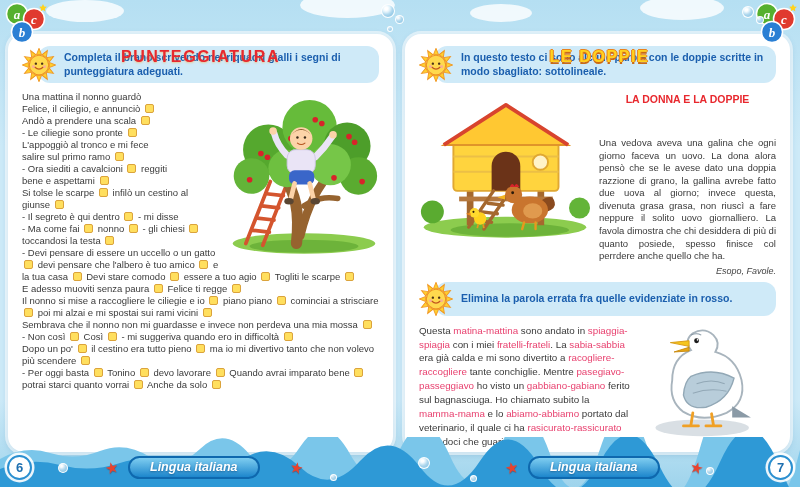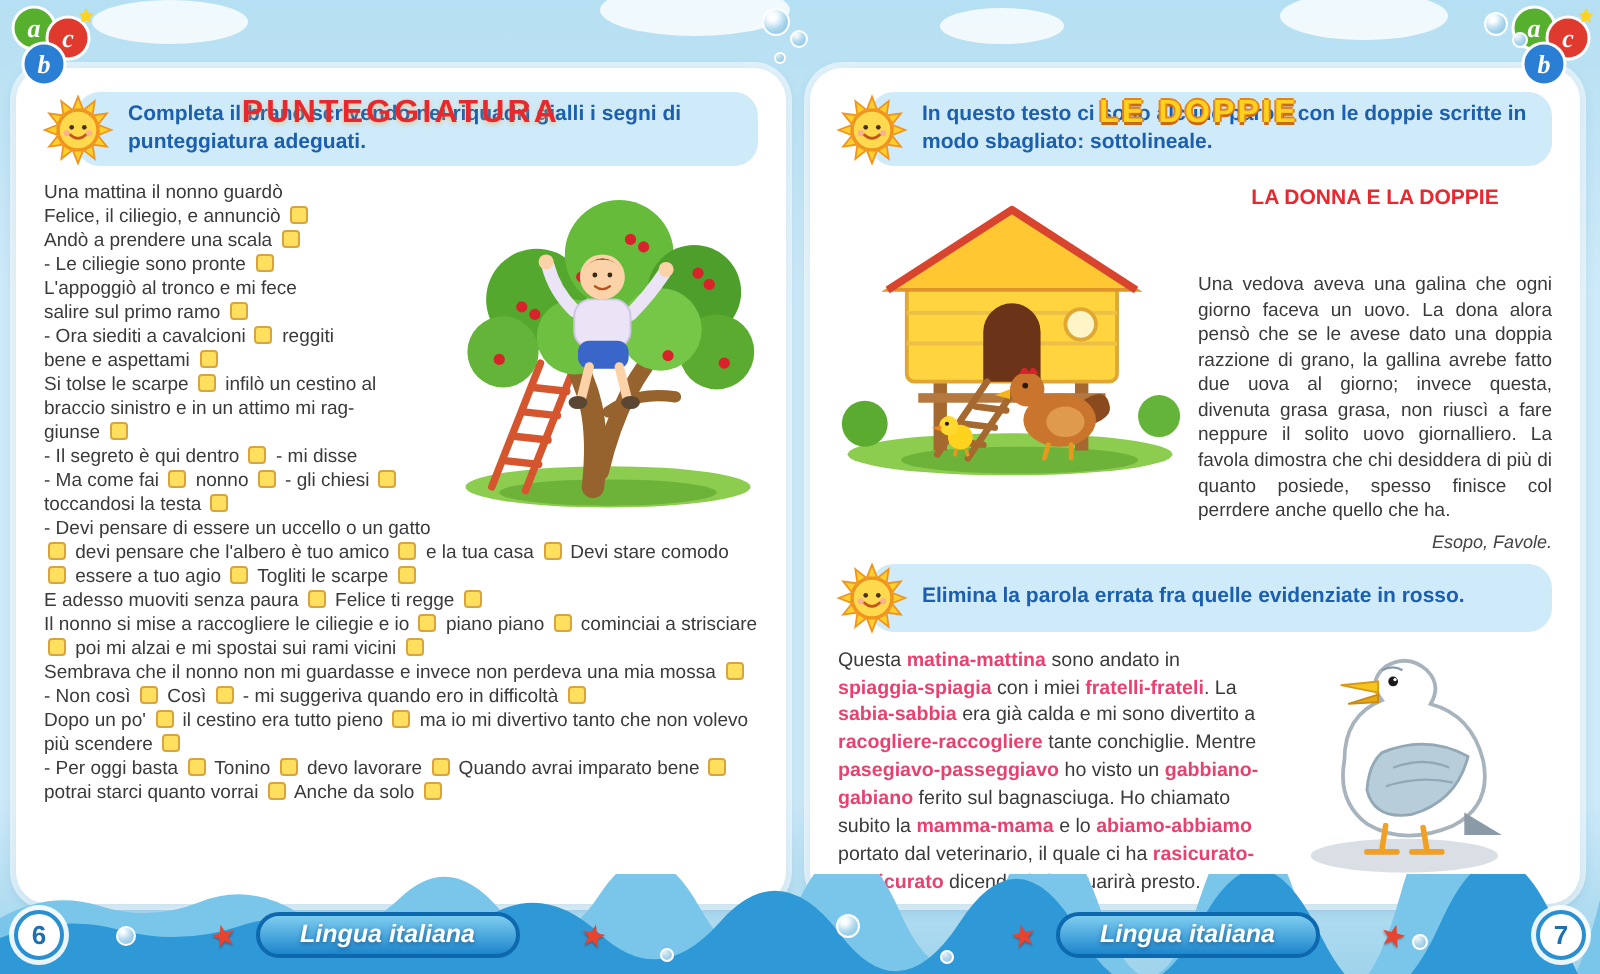--- a/index.html
+++ b/index.html
@@ -40,21 +40,21 @@
 
   .story-sec { display:flex; gap:8px; }
   .henhouse { width:172px; height:150px; flex:0 0 auto; }
   .story-col { flex:1; min-width:0; }
   .story-title { color:#e8282e; font-weight:800; font-size:10.5px; text-align:center; margin:2px 0 4px; }
   .story-text { font-size:9.5px; line-height:1.32; color:#3a3a3a; text-align:justify;margin-top:32px; }
   .story-attr { text-align:right; font-style:italic; font-size:9px; color:#444; margin-top:3px; }
   .instruction2 { margin-top:6px; }
   .ex-text { font-size:9.8px; line-height:1.42; color:#3a3a3a; margin-top:4px; }
   .seagull { float:right; width:142px; height:118px; margin:-2px 0 0 4px; }
-  .redword { color:#e8416f; font-weight:700; }
+  .redword { color:#e8416f; font-weight:400; }
 
   .water { position:absolute; left:0; bottom:0; width:800px; height:50px; z-index:5; }
   .wave-svg { position:absolute; inset:0; width:100%; height:100%; }
   .footer-banner { position:absolute; bottom:8px; height:23px; line-height:19px; padding:0 20px;
     border-radius:13px; background:linear-gradient(#7ecdf0, #1d86cc); border:2px solid #0e68ae;
     color:#fff; font-style:italic; font-weight:700; font-size:12.5px;
     text-shadow:0 1px 2px rgba(0,60,110,.55); }
   .fb-left { left:128px; } .fb-right { left:528px; }
   .star { position:absolute; bottom:10px; color:#e8432e; font-size:15px;
     text-shadow:0 1px 1px rgba(120,20,10,.4); display:inline-block; }
@@ -187,21 +187,20 @@
       <div class="narrow">
           <div class="pline">Una mattina il nonno guardò</div>
           <div class="pline">Felice, il ciliegio, e annunciò <span class="ybox"></span></div>
           <div class="pline">Andò a prendere una scala <span class="ybox"></span></div>
           <div class="pline">- Le ciliegie sono pronte <span class="ybox"></span></div>
           <div class="pline">L'appoggiò al tronco e mi fece</div>
           <div class="pline">salire sul primo ramo <span class="ybox"></span></div>
           <div class="pline">- Ora siediti a cavalcioni <span class="ybox"></span> reggiti</div>
           <div class="pline">bene e aspettami <span class="ybox"></span></div>
           <div class="pline">Si tolse le scarpe <span class="ybox"></span> infilò un cestino al</div>
-          <div class="pline">braccio sinistro e in un attimo mi rag-</div>
           <div class="pline">giunse <span class="ybox"></span></div>
           <div class="pline">- Il segreto è qui dentro <span class="ybox"></span> - mi disse</div>
           <div class="pline">- Ma come fai <span class="ybox"></span> nonno <span class="ybox"></span> - gli chiesi <span class="ybox"></span></div>
           <div class="pline">toccandosi la testa <span class="ybox"></span></div>
         </div>
       <div class="wide">
           <div class="pwide">- Devi pensare di essere un uccello o un gatto <span class="ybox"></span> devi pensare che l'albero è tuo amico <span class="ybox"></span> e la tua casa <span class="ybox"></span> Devi stare comodo <span class="ybox"></span> essere a tuo agio <span class="ybox"></span> Togliti le scarpe <span class="ybox"></span></div>
           <div class="pwide">E adesso muoviti senza paura <span class="ybox"></span> Felice ti regge <span class="ybox"></span></div>
           <div class="pwide">Il nonno si mise a raccogliere le ciliegie e io <span class="ybox"></span> piano piano <span class="ybox"></span> cominciai a strisciare <span class="ybox"></span> poi mi alzai e mi spostai sui rami vicini <span class="ybox"></span></div>
           <div class="pwide">Sembrava che il nonno non mi guardasse e invece non perdeva una mia mossa <span class="ybox"></span></div>

